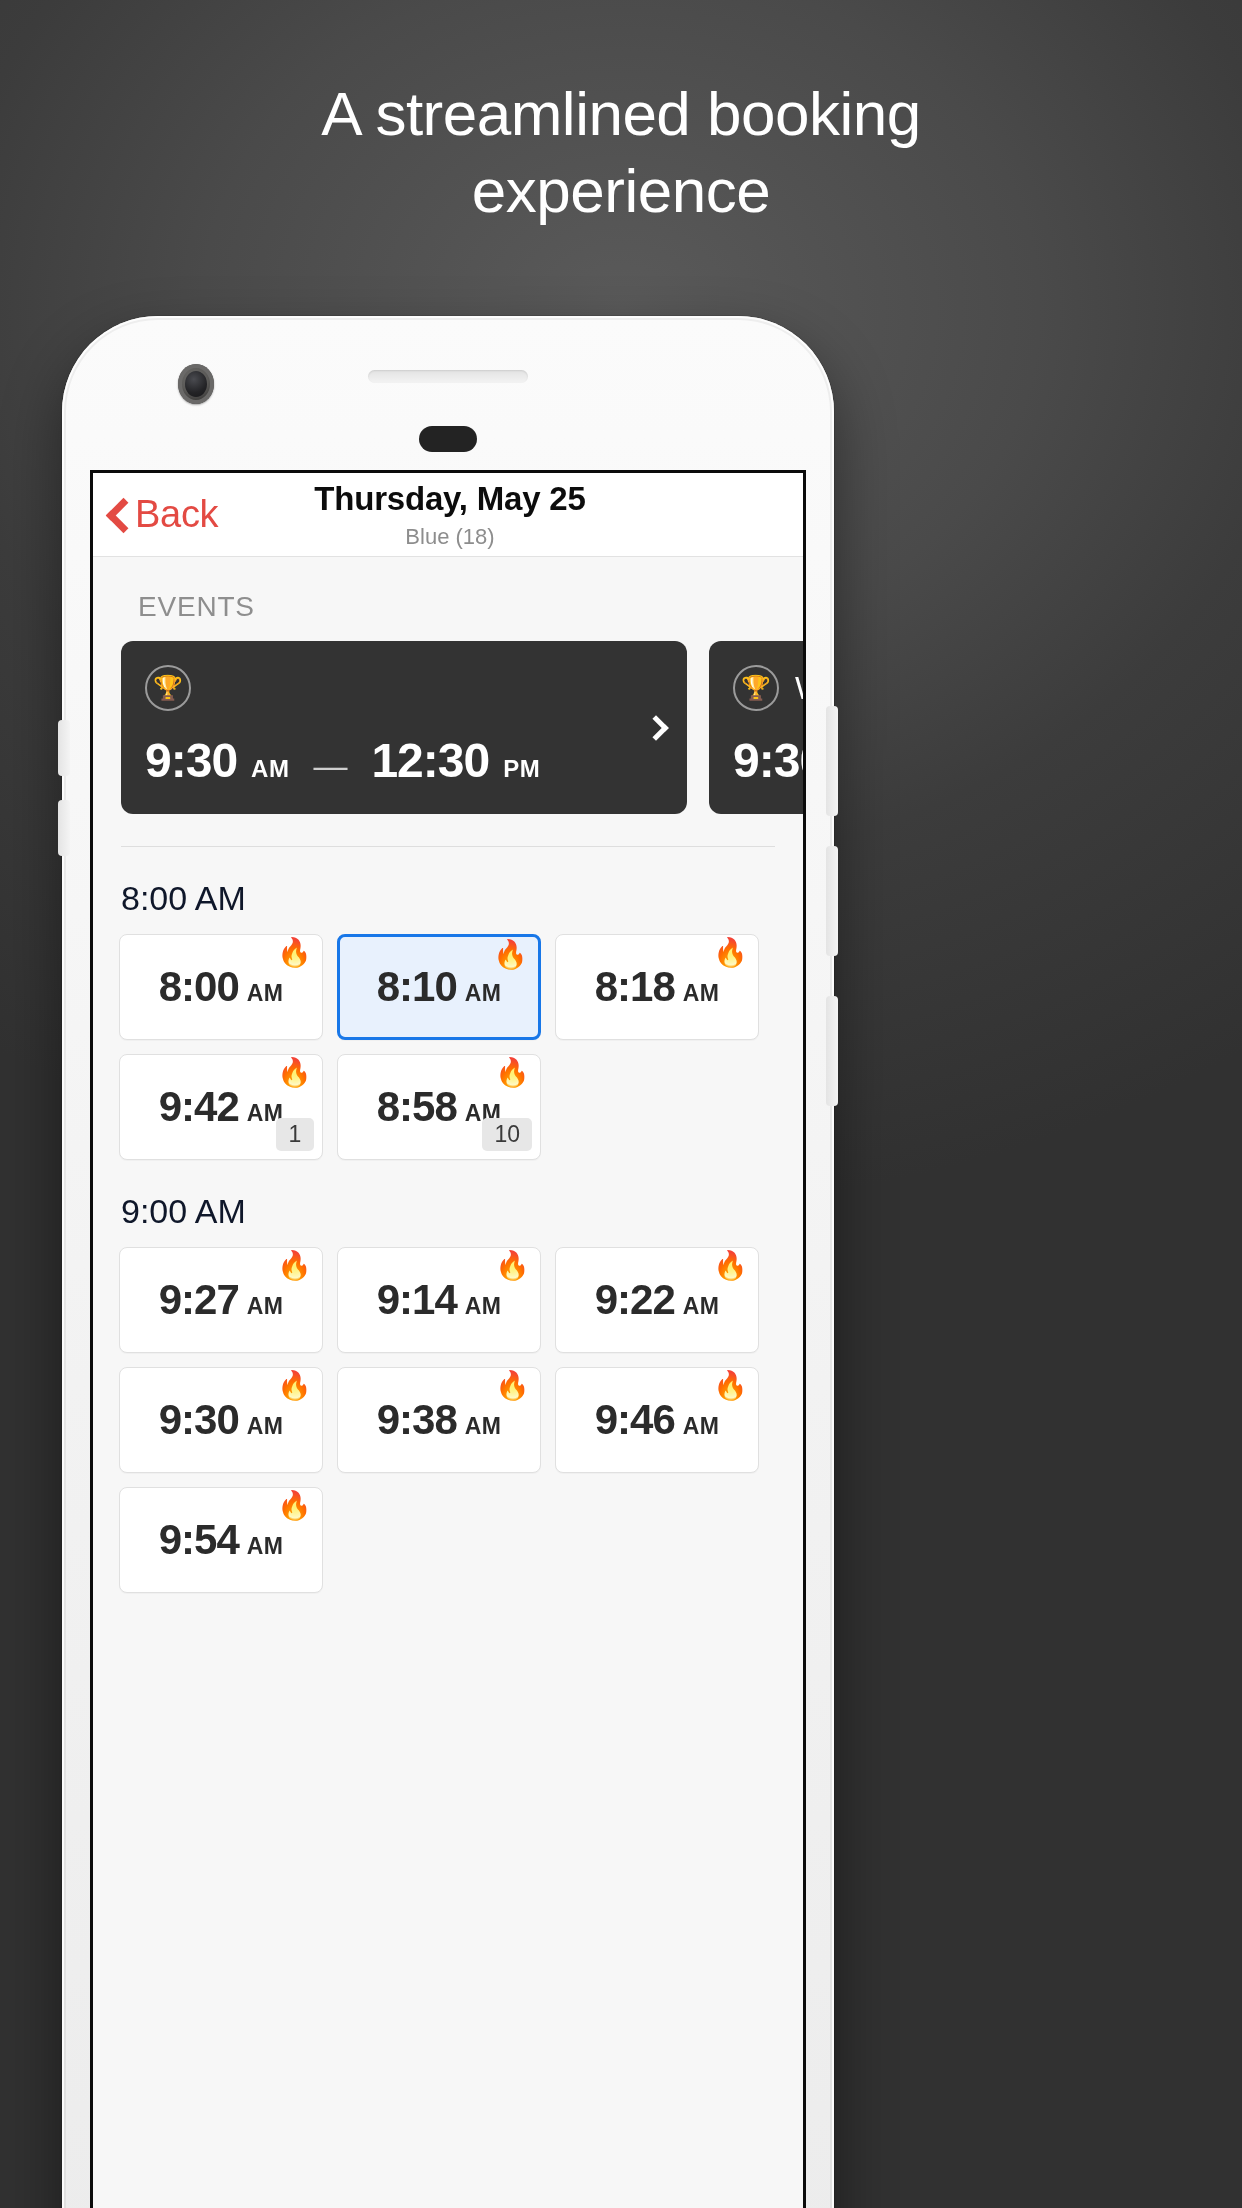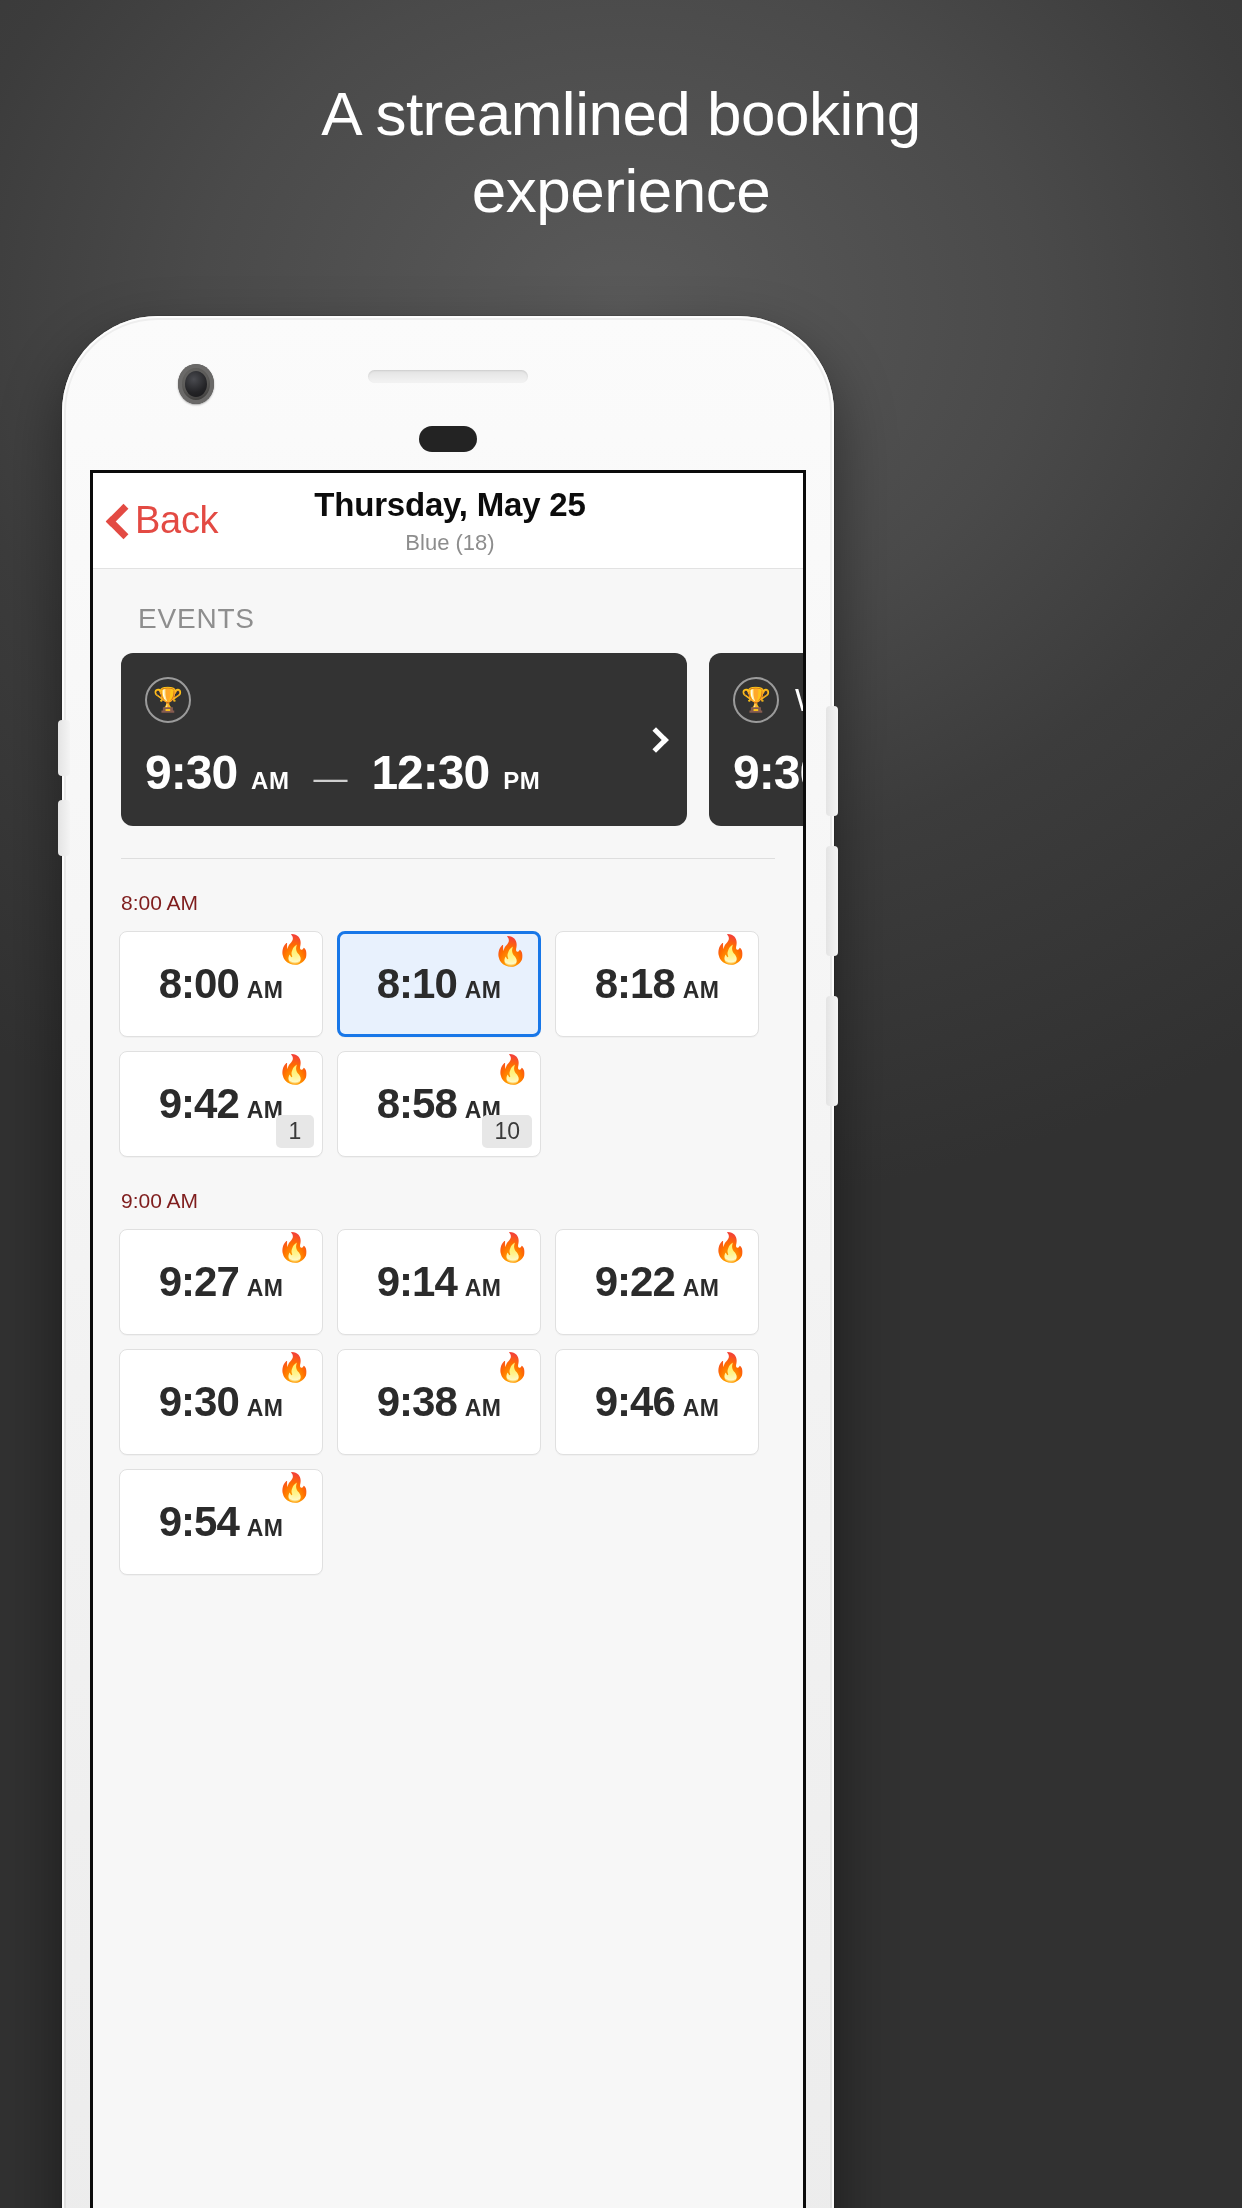--- a/index.html
+++ b/index.html
@@ -70,21 +70,21 @@
   .screen{
     position:absolute; left:28px; top:154px; right:28px; bottom:0;
     background:#f7f7f7;
     border:3px solid #0b0b0b;
     border-bottom:none;
     overflow:hidden;
   }
 
   
   .navbar{
-    position:relative; height:96px; background:#ffffff;
+    position:relative; height:84px; background:#ffffff;
     border-bottom:1px solid #e2e2e2;
     display:flex; align-items:center;
   }
   .back-btn{
     display:flex; align-items:center; gap:8px;
     padding-left:14px; cursor:pointer;
   }
   .chev-left{ width:20px; height:34px; position:relative; flex:none; }
   .chev-left:before{
     content:""; position:absolute; left:4px; top:5px;
@@ -129,21 +129,21 @@
     position:absolute; right:22px; top:50%; transform:translateY(-50%);
     width:18px; height:18px;
     border-top:5px solid #ffffff; border-right:5px solid #ffffff;
     transform:translateY(-50%) rotate(45deg);
   }
 
   .divider{ height:1px; background:#dedede; margin:32px 28px 0 28px; }
 
   
   .slot-group{ padding:0 26px; }
-  .group-label{ font-size:21px; color:#7f1d1d; padding:32px 0 16px 2px; }
+  .group-label{ font-size:34px; color:#0f172a; padding:32px 0 16px 2px; }
   .chips{ display:flex; flex-wrap:wrap; gap:14px; }
   .chip{
     width:204px; height:106px; background:#ffffff;
     border:1px solid #e0e0e0; border-radius:8px;
     position:relative; cursor:pointer;
     display:flex; align-items:center; justify-content:center;
     box-shadow:0 1px 1px rgba(0,0,0,.03);
   }
   .chip.selected{ background:#e8f1fd; border:3px solid #1877e8; }
   .chip-time{ display:flex; align-items:baseline; gap:8px; }

